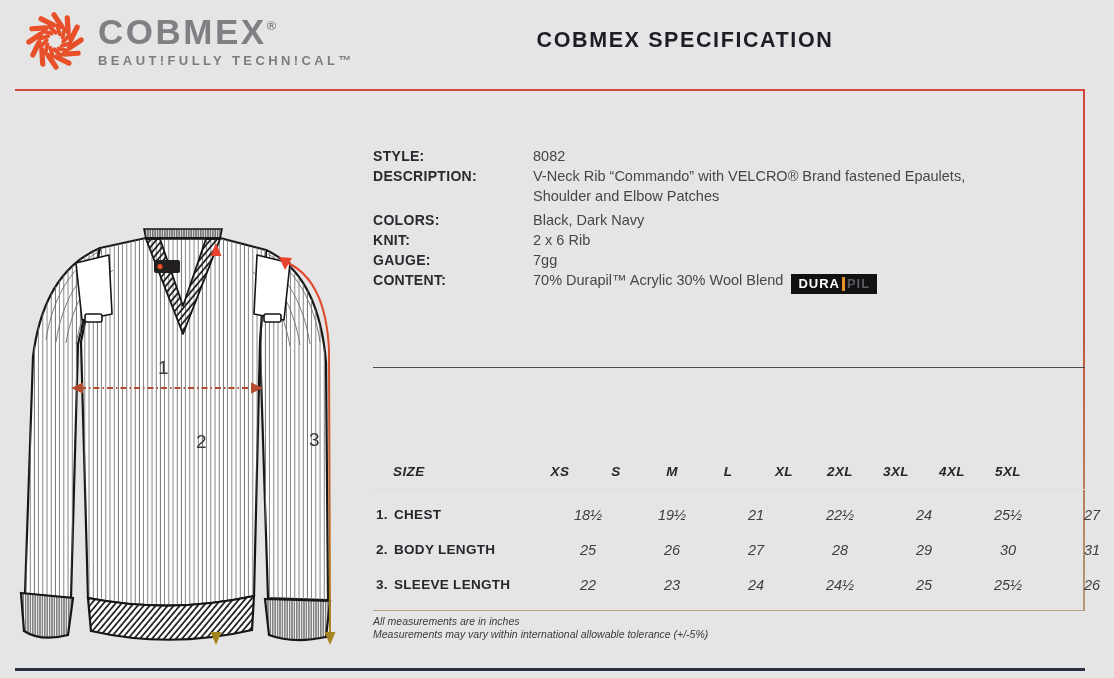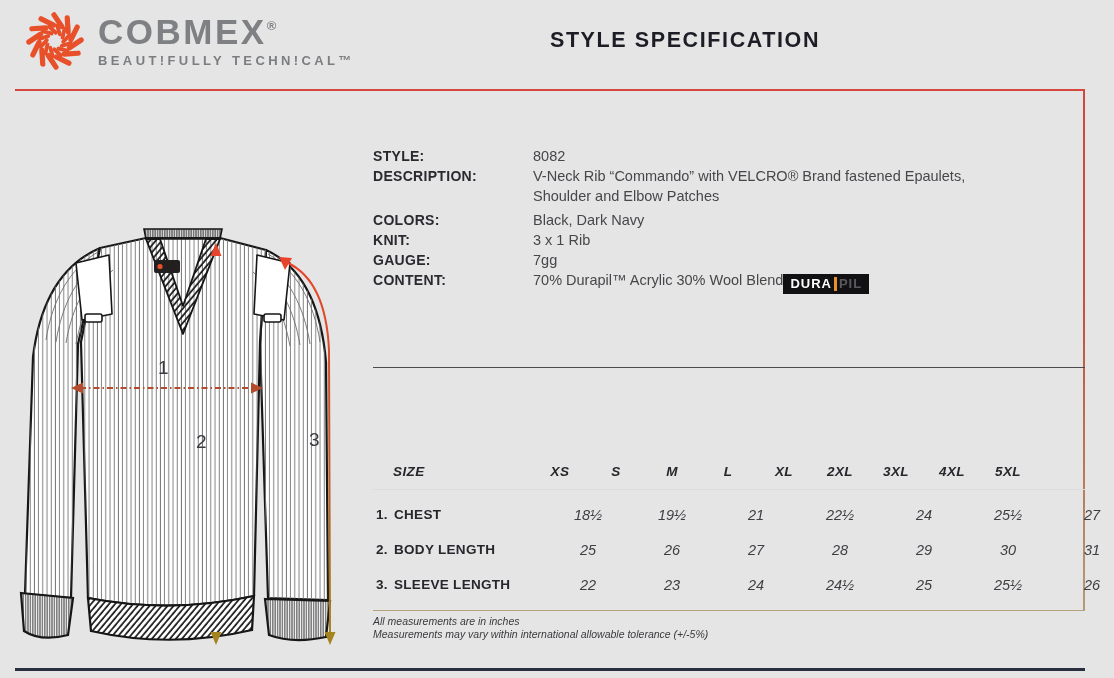--- a/index.html
+++ b/index.html
@@ -23,21 +23,21 @@
   .tan-line{position:absolute;left:373px;top:610px;width:712px;height:1px;background:#b5a27c;}
   .bottom-rule{position:absolute;left:15px;top:668px;width:1070px;height:3px;background:#2a3040;}
 
   
   .spec{position:absolute;left:373px;top:146px;width:715px;font-size:14.5px;}
   .spec-row{display:flex;line-height:20px;}
   .spec-row.gap{margin-top:4px;}
   .spec-label{width:160px;font-weight:700;color:#29292f;letter-spacing:.3px;font-size:14px;}
   .spec-value{width:520px;color:#47474b;}
   .badge{display:inline-flex;align-items:center;background:#111114;color:#fff;
-         padding:2px 7px 3px 7px;font-size:13px;font-weight:800;
+         padding:2px 7px 3px 7px;margin-left:8px;font-size:13px;font-weight:800;
          letter-spacing:1px;line-height:15px;vertical-align:-3px;}
   .badge .bar{display:inline-block;width:3px;height:14px;background:#e8912a;margin:0 2px;}
   .badge .dim{color:#5a5a5e;}
 
   
   .size-table{position:absolute;left:373px;top:453px;width:712px;}
   .trow{display:grid;grid-template-columns:159px repeat(9,56px);align-items:center;}
   .thead{height:36px;border-bottom:1px solid #dcdcdc;}
   .thead .cell{font-size:13.5px;font-weight:700;color:#26262c;letter-spacing:.4px;}
   .tbody{padding-top:7px;}
@@ -92,21 +92,21 @@
         <use href="#sp2" transform="rotate(285 32 32)"></use>
           <use href="#sp2" transform="rotate(315 32 32)"></use>
           <use href="#sp2" transform="rotate(345 32 32)"></use>
       </g>
     </svg>
     <div class="logo-text">
       <div class="brand-line"><span>COBMEX</span><sup>®</sup></div>
       <div class="tagline">BEAUT!FULLY TECHN!CAL™</div>
     </div>
   </div>
-  <h1 class="title">STYLE SPECIFICATION</h1>
+  <h1 class="title">COBMEX SPECIFICATION</h1>
 
   <div class="frame-top"></div>
   <div class="frame-right"></div>
 
   <svg class="garment" viewBox="0 0 350 445">
     <defs>
       <pattern id="ribV" width="4.2" height="10" patternUnits="userSpaceOnUse">
           <path d="M1.2 0 V10" stroke="#707070" stroke-width="0.9"></path>
         </pattern>
       <pattern id="ribFine" width="2.4" height="10" patternUnits="userSpaceOnUse">
@@ -205,21 +205,21 @@
         <div>V-Neck Rib “Commando” with VELCRO® Brand fastened Epaulets,</div>
         <div>Shoulder and Elbow Patches</div>
       </div>
     </div>
     <div class="spec-row gap">
       <div class="spec-label">COLORS:</div>
       <div class="spec-value">Black, Dark Navy</div>
     </div>
     <div class="spec-row">
       <div class="spec-label">KNIT:</div>
-      <div class="spec-value">3 x 1 Rib</div>
+      <div class="spec-value">2 x 6 Rib</div>
     </div>
     <div class="spec-row">
       <div class="spec-label">GAUGE:</div>
       <div class="spec-value">7gg</div>
     </div>
     <div class="spec-row">
       <div class="spec-label">CONTENT:</div>
       <div class="spec-value">
         <span>70% Durapil™ Acrylic 30% Wool Blend</span><span class="badge">
             <span>DURA</span>

